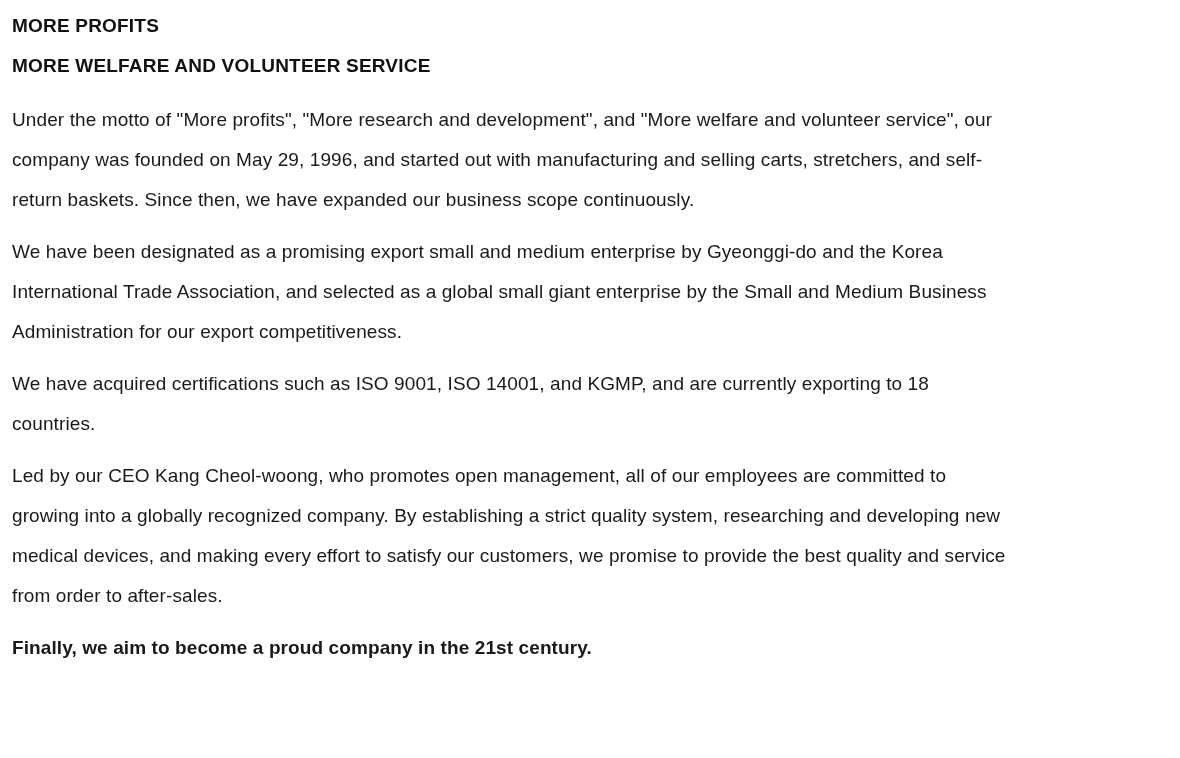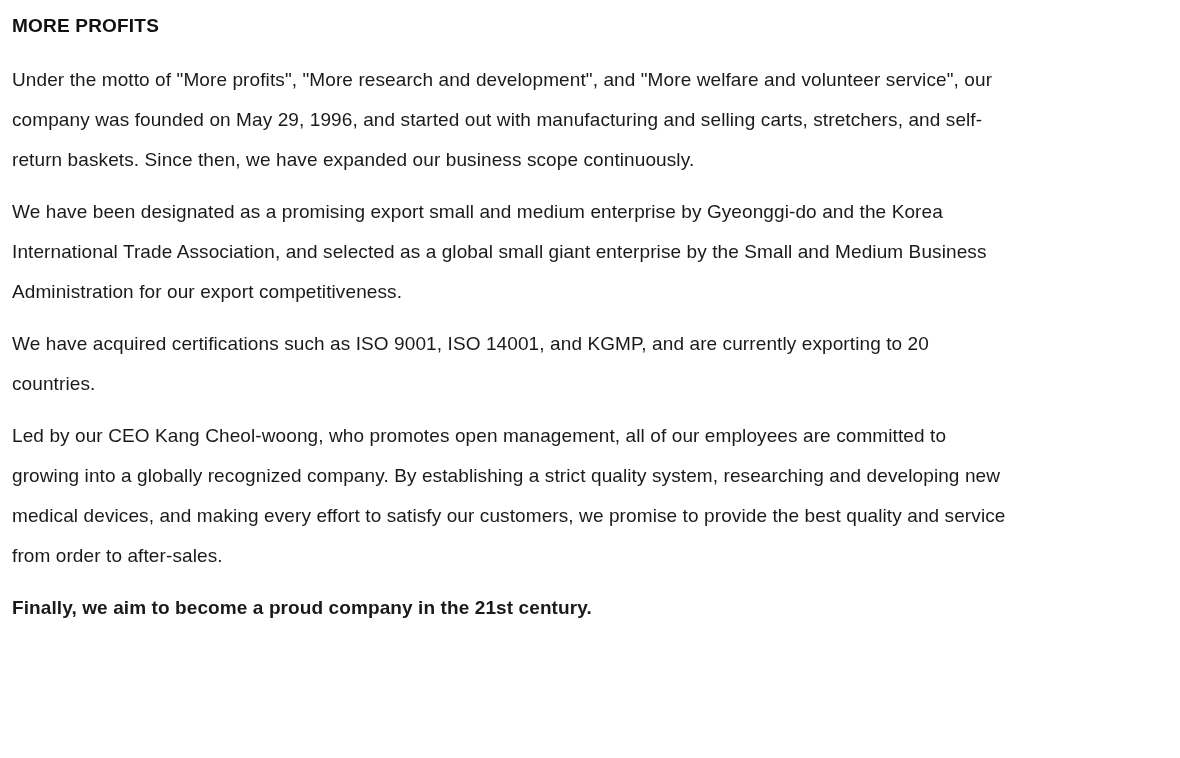--- a/index.html
+++ b/index.html
@@ -45,21 +45,22 @@
     font-weight: bold;
   }
 </style>
 </head>
 <body>
 
 <div class="page">
 
   <div class="headline-group">
     <div class="headline">MORE PROFITS</div>
+    <div class="headline">MORE WELFARE AND VOLUNTEER SERVICE</div>
   </div>
 
   <p class="para">Under the motto of "More profits", "More research and development", and "More welfare and volunteer service", our company was founded on May 29, 1996, and started out with manufacturing and selling carts, stretchers, and self-return baskets. Since then, we have expanded our business scope continuously.</p>
   <p class="para">We have been designated as a promising export small and medium enterprise by Gyeonggi-do and the Korea International Trade Association, and selected as a global small giant enterprise by the Small and Medium Business Administration for our export competitiveness.</p>
-  <p class="para">We have acquired certifications such as ISO 9001, ISO 14001, and KGMP, and are currently exporting to 20 countries.</p>
+  <p class="para">We have acquired certifications such as ISO 9001, ISO 14001, and KGMP, and are currently exporting to 18 countries.</p>
   <p class="para">Led by our CEO Kang Cheol-woong, who promotes open management, all of our employees are committed to growing into a globally recognized company. By establishing a strict quality system, researching and developing new medical devices, and making every effort to satisfy our customers, we promise to provide the best quality and service from order to after-sales.</p>
   <p class="para">Finally, we aim to become a proud company in the 21st century.</p>
 
 </div>
 
 </body></html>

